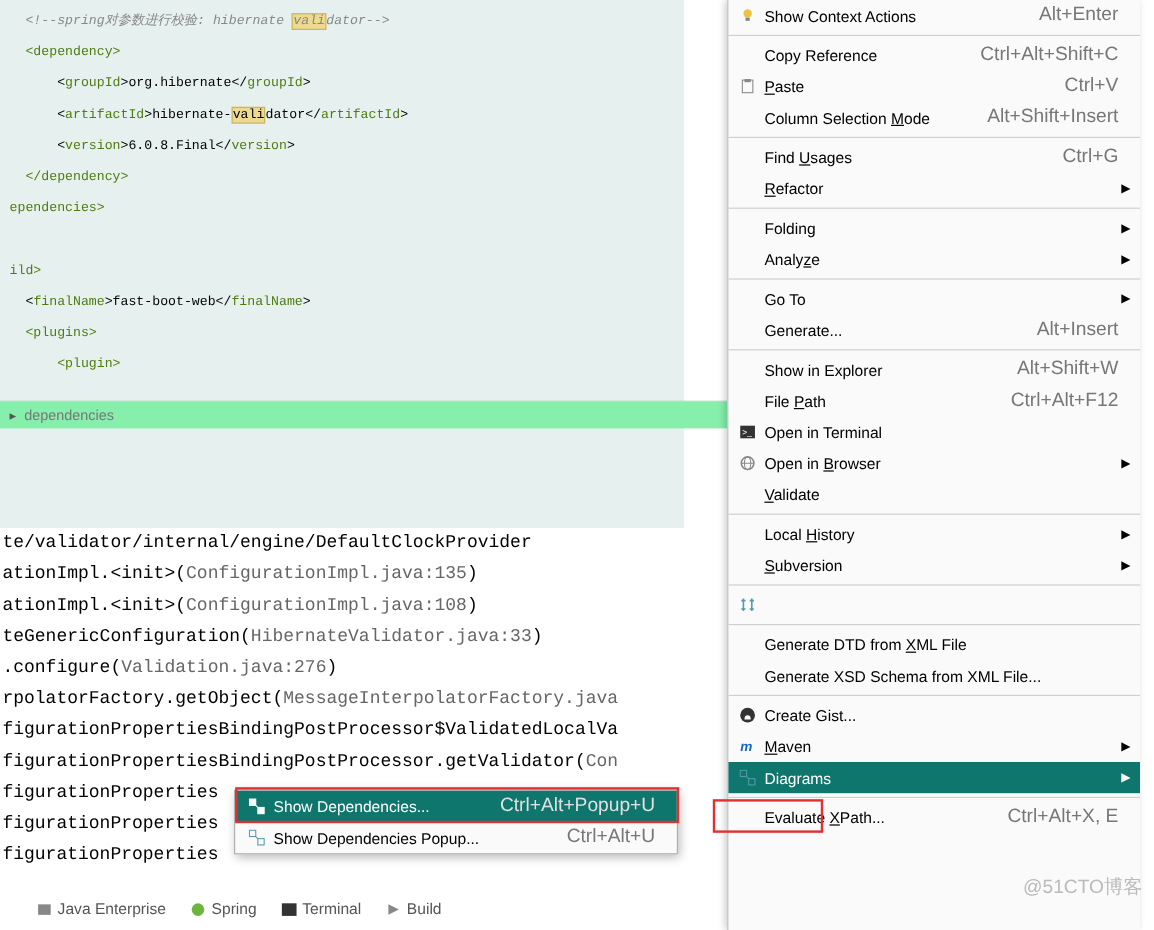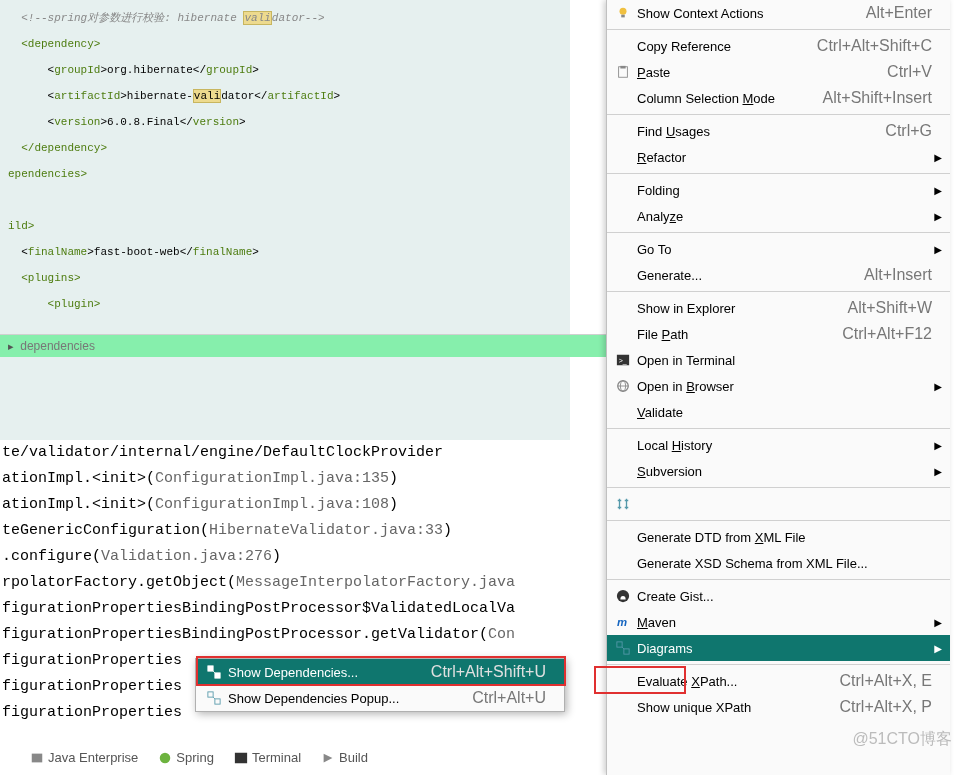--- a/index.html
+++ b/index.html
@@ -191,21 +191,21 @@
 <div class="submenu">
   <div class="menu-item selected">
     <span class="menu-icon">
         <svg width="14" height="14" viewBox="0 0 16 16">
           <rect x="1" y="1" width="6" height="6" fill="#fff" stroke="#fff"></rect>
           <rect x="9" y="9" width="6" height="6" fill="#fff" stroke="#fff"></rect>
           <line x1="7" y1="7" x2="9" y2="9" stroke="#fff"></line>
         </svg>
       </span>
     <span class="menu-label">Show Dependencies...</span>
-    <span class="menu-shortcut">Ctrl+Alt+Shift+U</span>
+    <span class="menu-shortcut">Ctrl+Alt+Popup+U</span>
   </div>
   <div class="menu-item">
     <span class="menu-icon">
         <svg width="14" height="14" viewBox="0 0 16 16">
           <rect x="1" y="1" width="6" height="6" fill="none" stroke="#59a"></rect>
           <rect x="9" y="9" width="6" height="6" fill="none" stroke="#59a"></rect>
           <line x1="7" y1="7" x2="9" y2="9" stroke="#59a"></line>
         </svg>
       </span>
     <span class="menu-label">Show Dependencies Popup...</span>
@@ -371,24 +371,19 @@
       </span>
       <span class="menu-label">Diagrams</span>
       <span class="menu-arrow">▶</span>
     </div>
     <div class="menu-sep"></div>
     <div class="menu-item">
       <span class="menu-icon"></span>
       <span class="menu-label">Evaluate <span class="underline">X</span>Path...</span>
       <span class="menu-shortcut">Ctrl+Alt+X, E</span>
     </div>
-    <div class="menu-item">
-      <span class="menu-icon"></span>
-      <span class="menu-label">Show unique XPath</span>
-      <span class="menu-shortcut">Ctrl+Alt+X, P</span>
-    </div>
     <div class="menu-item"></div>
   </div>
 
 <div class="red-box" style="left:196px; top:656px; width:370px; height:30px;"></div>
 <div class="red-box" style="left:594px; top:666px; width:92px; height:28px;"></div>
 
 <div class="watermark">@51CTO博客</div>
 
 </body></html>

